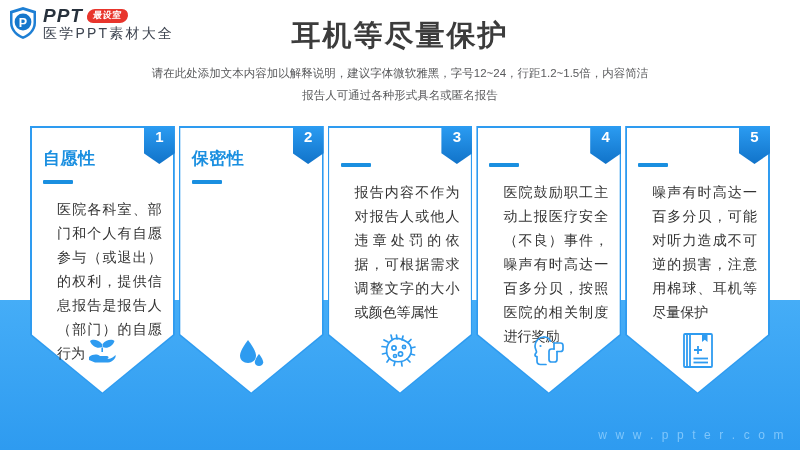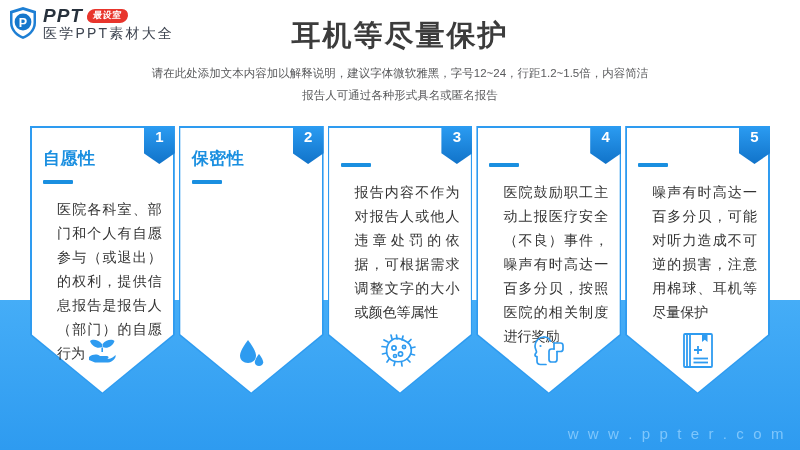--- a/index.html
+++ b/index.html
@@ -99,21 +99,21 @@
   .card-icon{
     position:absolute; left:0; width:100%; top:198px;
     display:flex; align-items:center; justify-content:center;
     height:52px;
   }
   .card-icon svg{ display:block; }
 
   
   #watermark{
     position:absolute; right:14px; bottom:8px; z-index:6;
-    font-size:15px; letter-spacing:2.6px; color:#7fc6fb;
+    font-size:12px; letter-spacing:2.6px; color:#7fc6fb;
   }
 </style>
 </head>
 <body>
 
 <div id="blue-band-shade"></div>
 
 <div id="logo">
   <div class="shield">
     <svg width="30" height="34" viewBox="0 0 30 34">

